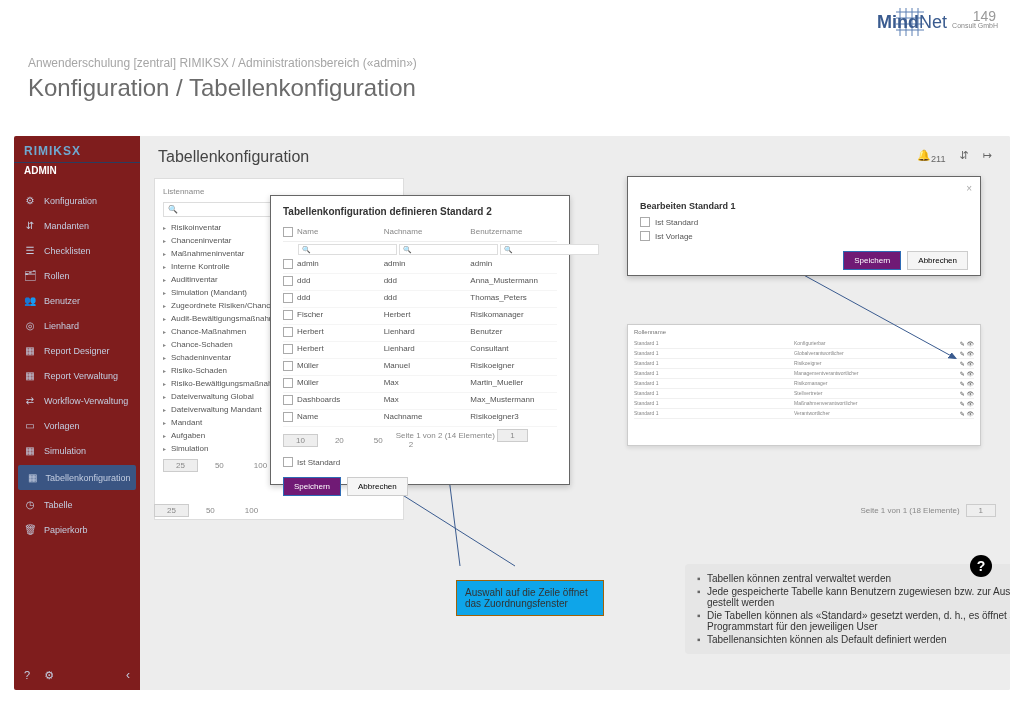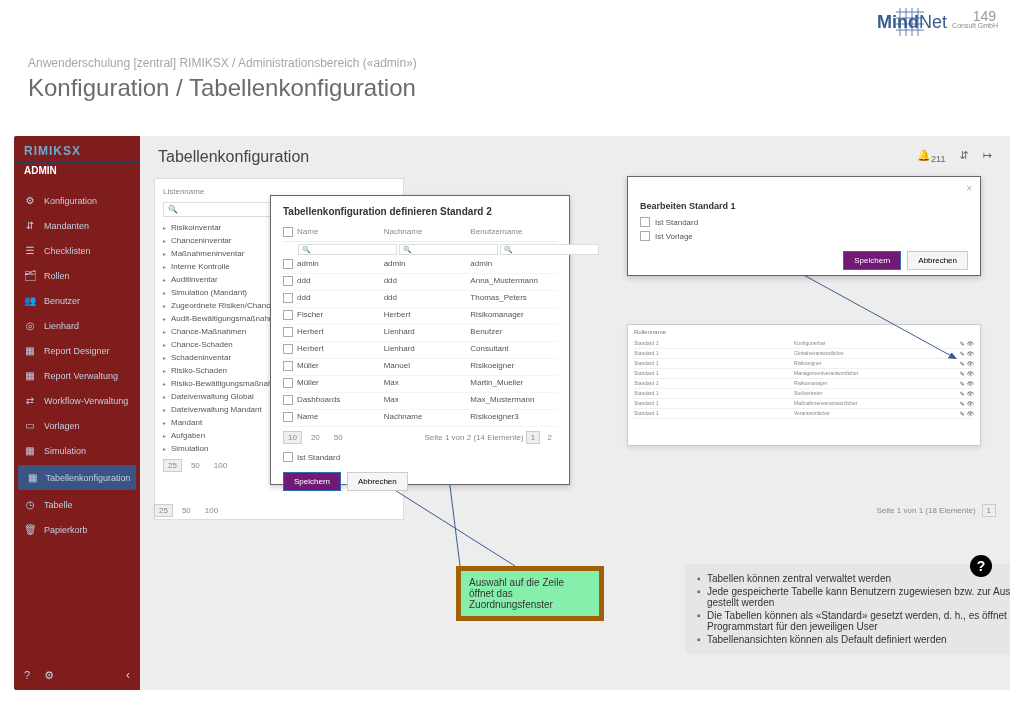--- a/index.html
+++ b/index.html
@@ -28,21 +28,21 @@
 .main-title{font-size:16px;color:#444;font-weight:400}
 .header-actions{display:flex;gap:14px;align-items:flex-start;font-size:11px;color:#666}
 .header-actions span{cursor:pointer}
 .panel-lists{position:absolute;top:42px;left:14px;width:250px;height:342px;background:#fff;border:1px solid #ddd;padding:6px 8px}
 .list-hd{font-size:8px;color:#888;padding:2px 0}
 .list-search{width:100%;border:1px solid #ddd;font-size:8px;padding:2px 4px;margin-bottom:4px}
 .list-row{font-size:8px;color:#555;padding:2px 0 2px 8px;position:relative;cursor:pointer}
 .list-row::before{content:"▸";position:absolute;left:0;font-size:6px;color:#888;top:3px}
 .pager-bar{display:flex;justify-content:space-between;align-items:center;font-size:8px;color:#888;margin-top:4px}
 .pager-sizes{display:flex;gap:4px}
-.pager-size{padding:1px 4px;border:1px solid transparent;cursor:pointer}
+.pager-size{padding:1px 12px;border:1px solid transparent;cursor:pointer}
 .pager-size.sel{background:#eee;border:1px solid #ccc}
 .dlg-config{position:absolute;top:59px;left:130px;width:300px;height:290px;background:#fff;border:1px solid #666;box-shadow:0 2px 6px rgba(0,0,0,.2);padding:10px 12px;z-index:5}
 .dlg-title{font-size:10px;font-weight:bold;color:#333;margin-bottom:8px}
 .tbl-hd{display:flex;font-size:8px;color:#888;border-bottom:1px solid #eee;padding:2px 0}
 .tbl-hd>div,.tbl-row>div{flex:1}
 .tbl-hd>div:first-child,.tbl-row>div:first-child{flex:0 0 14px}
 .tbl-filters{display:flex;padding:2px 0}
 .tbl-filters input{flex:1;border:1px solid #ddd;font-size:7px;padding:1px 3px;margin:0 1px}
 .tbl-filters>div:first-child{flex:0 0 14px}
 .tbl-row{display:flex;font-size:8px;color:#555;padding:2px 0;border-bottom:1px solid #f5f5f5}
@@ -58,21 +58,21 @@
 .chk-box{width:10px;height:10px;border:1px solid #aaa}
 .dlg-edit .btn-row{justify-content:flex-end}
 .panel-preview{position:absolute;top:188px;left:487px;width:354px;height:122px;background:#fff;border:1px solid #ccc;box-shadow:0 2px 4px rgba(0,0,0,.1);z-index:2}
 .preview-inner{padding:4px 6px;font-size:5px;color:#aaa}
 .preview-table{width:100%;margin-top:4px}
 .preview-row{display:flex;border-bottom:1px solid #f0f0f0;padding:1px 0}
 .preview-row>div{flex:1;font-size:5px;color:#888}
 .preview-row .actions{flex:0 0 20px;text-align:right;font-size:6px;color:#555}
 .bottom-pager{position:absolute;top:368px;right:14px;font-size:8px;color:#888;display:flex;gap:6px;align-items:center}
 .bottom-pager-left{position:absolute;top:368px;left:14px;font-size:8px;color:#888;display:flex;gap:4px;align-items:center}
-.callout{position:absolute;top:430px;left:316px;width:148px;background:#86efac;border:5px solid #a16207;padding:6px 8px;font-size:10px;color:#333;z-index:4}
+.callout{position:absolute;top:444px;left:316px;width:148px;background:#0ea5e9;border:1px solid #a16207;padding:6px 8px;font-size:10px;color:#333;z-index:4}
 .info-box{position:absolute;top:428px;left:545px;width:400px;background:#e6e6e6;border-radius:4px;padding:8px 12px;font-size:10px;color:#333}
 .info-box ul{list-style:none}
 .info-box li{padding:1px 0 1px 10px;position:relative}
 .info-box li::before{content:"▪";position:absolute;left:0;color:#666}
 .help-ico{position:absolute;top:419px;right:18px;width:22px;height:22px;background:#000;color:#fff;border-radius:50%;display:flex;align-items:center;justify-content:center;font-size:14px;font-weight:bold;z-index:6}
 .arrow-line{position:absolute;stroke:#3a5b8f;stroke-width:1;fill:none;z-index:3}
 .arrow-line marker polygon{fill:#3a5b8f}
 </style>
 </head>
 <body>

